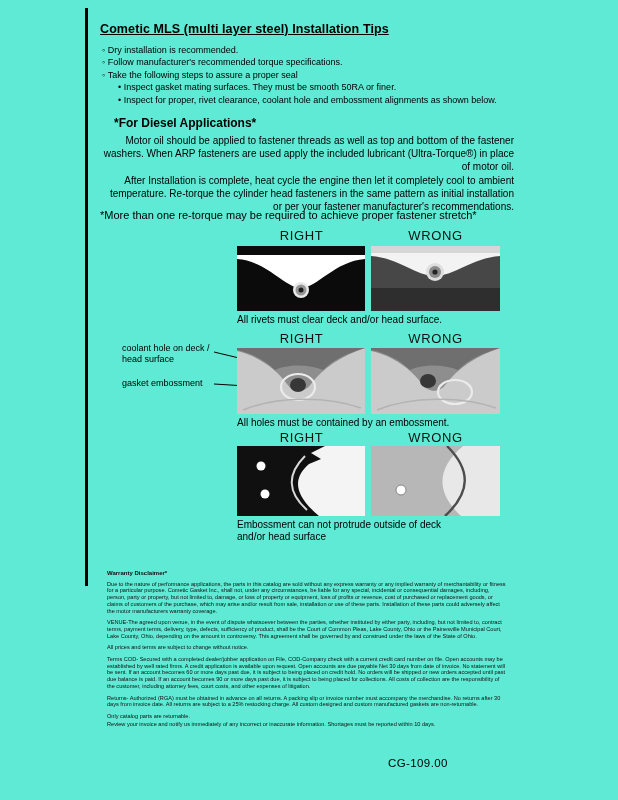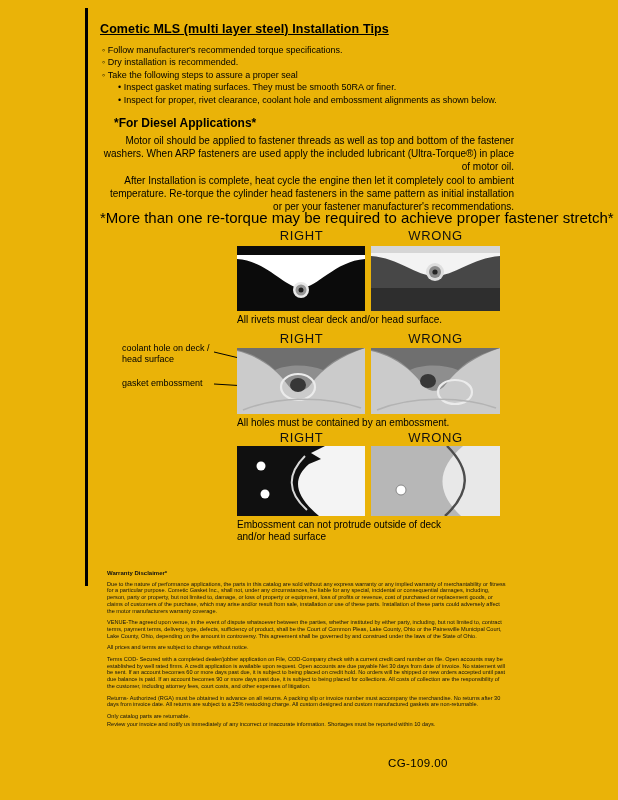--- a/index.html
+++ b/index.html
@@ -1,34 +1,34 @@
 <!DOCTYPE html>
 <html><head>
 <meta charset="utf-8">
 <style>
   * { margin:0; padding:0; box-sizing:border-box; }
   html,body { background:#ffffff; }
   body { font-family:"Liberation Sans", sans-serif; color:#000; }
-  .page { position:relative; width:618px; height:800px; background:#eab308; overflow:hidden; }
+  .page { position:relative; width:618px; height:800px; background:#5eead4; overflow:hidden; }
   .abs { position:absolute; }
 
   .leftbar { left:85px; top:8px; width:3px; height:578px; background:#000; }
 
   .title { left:100px; top:22px; font-size:12.5px; font-weight:bold; text-decoration:underline; letter-spacing:0.1px; }
 
   .tips { left:102px; top:44px; list-style:none; font-size:9px; line-height:12.4px; width:420px; }
   .tips li.l1::before { content:"\25E6\00a0"; }
   .tips li.l2 { padding-left:16px; }
   .tips li.l2::before { content:"\2022\00a0"; }
 
   .h2 { left:114px; top:116px; font-size:12px; font-weight:bold; }
   .para { font-size:10px; line-height:13px; width:414px; left:100px;text-align:right; }
   .para1 { top:134px; }
   .para2 { top:166px;margin-top:8px; }
-  .note { left:100px; top:209px; font-size:15px; }
+  .note { left:100px; top:209px; font-size:11px; }
 
   .dg-head { font-size:13px; text-align:center; width:129px; letter-spacing:0.6px; color:#111; }
   .caption { font-size:10px; line-height:12px; }
   .dg-label { font-size:9px; line-height:10.5px; text-align:left; width:88px; }
 
   .dg-img { overflow:hidden; }
   .dg-img svg { display:block; width:100%; height:100%; }
 
   .smallprint { left:107px; top:570px; width:400px; font-size:5.6px; line-height:6.7px; color:#111; }
   .smallprint h3 { font-size:6px; font-weight:bold; margin-bottom:4px; }
@@ -48,22 +48,22 @@
         <path d="M0,0 L6.5,3 L0,6 Z" fill="#000"></path>
       </marker>
     </defs>
   </svg>
 
   <div class="abs leftbar"></div>
 
   <div class="abs title">Cometic MLS (multi layer steel) Installation Tips</div>
 
   <ul class="abs tips">
+    <li class="l1">Dry installation is recommended.</li>
     <li class="l1">Follow manufacturer's recommended torque specifications.</li>
-    <li class="l1">Dry installation is recommended.</li>
     <li class="l1">Take the following steps to assure a proper seal</li>
     <li class="l2">Inspect gasket mating surfaces.  They must be smooth 50RA or finer.</li>
     <li class="l2">Inspect for proper, rivet clearance, coolant hole and embossment alignments as shown below.</li>
   </ul>
 
   <div class="abs h2">*For Diesel Applications*</div>
   <p class="abs para para1">Motor oil should be applied to fastener threads as well as top and bottom of the fastener washers. When ARP fasteners are used apply the included lubricant (Ultra-Torque®) in place of motor oil.</p>
   <p class="abs para para2">After Installation is complete, heat cycle the engine then let it completely cool to ambient temperature. Re-torque the cylinder head fasteners in the same pattern as initial installation or per your fastener manufacturer's recommendations.</p>
   <div class="abs note">*More than one re-torque may be required to achieve proper fastener stretch*</div>
 

